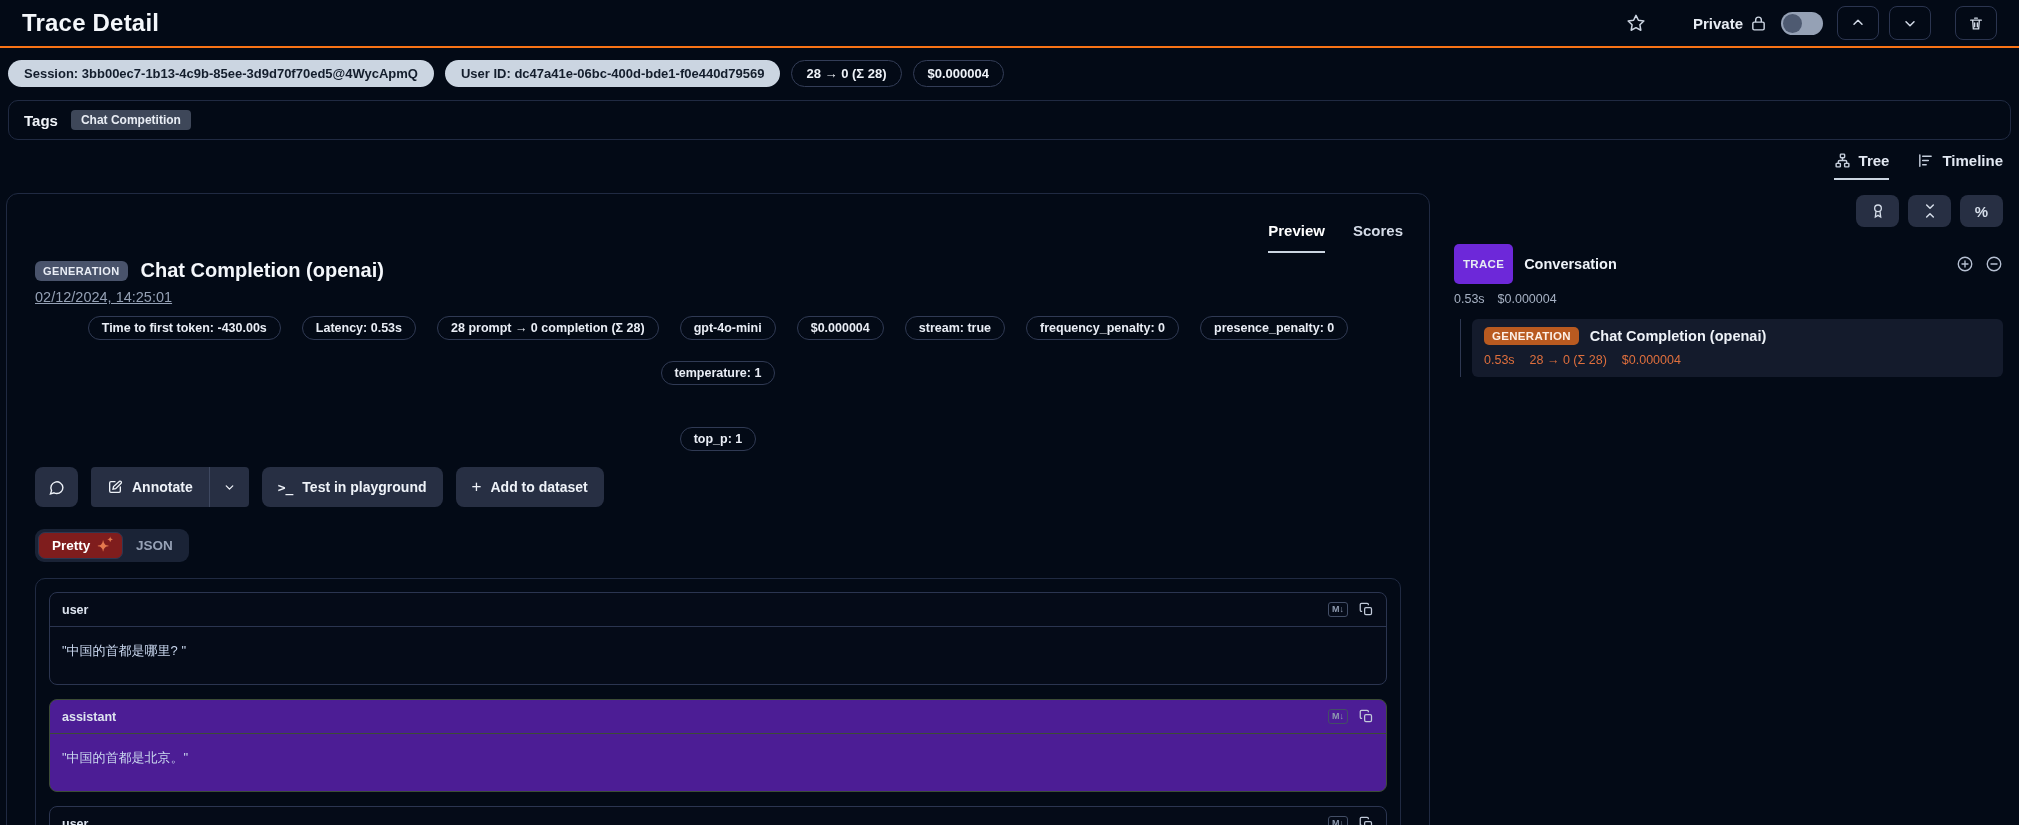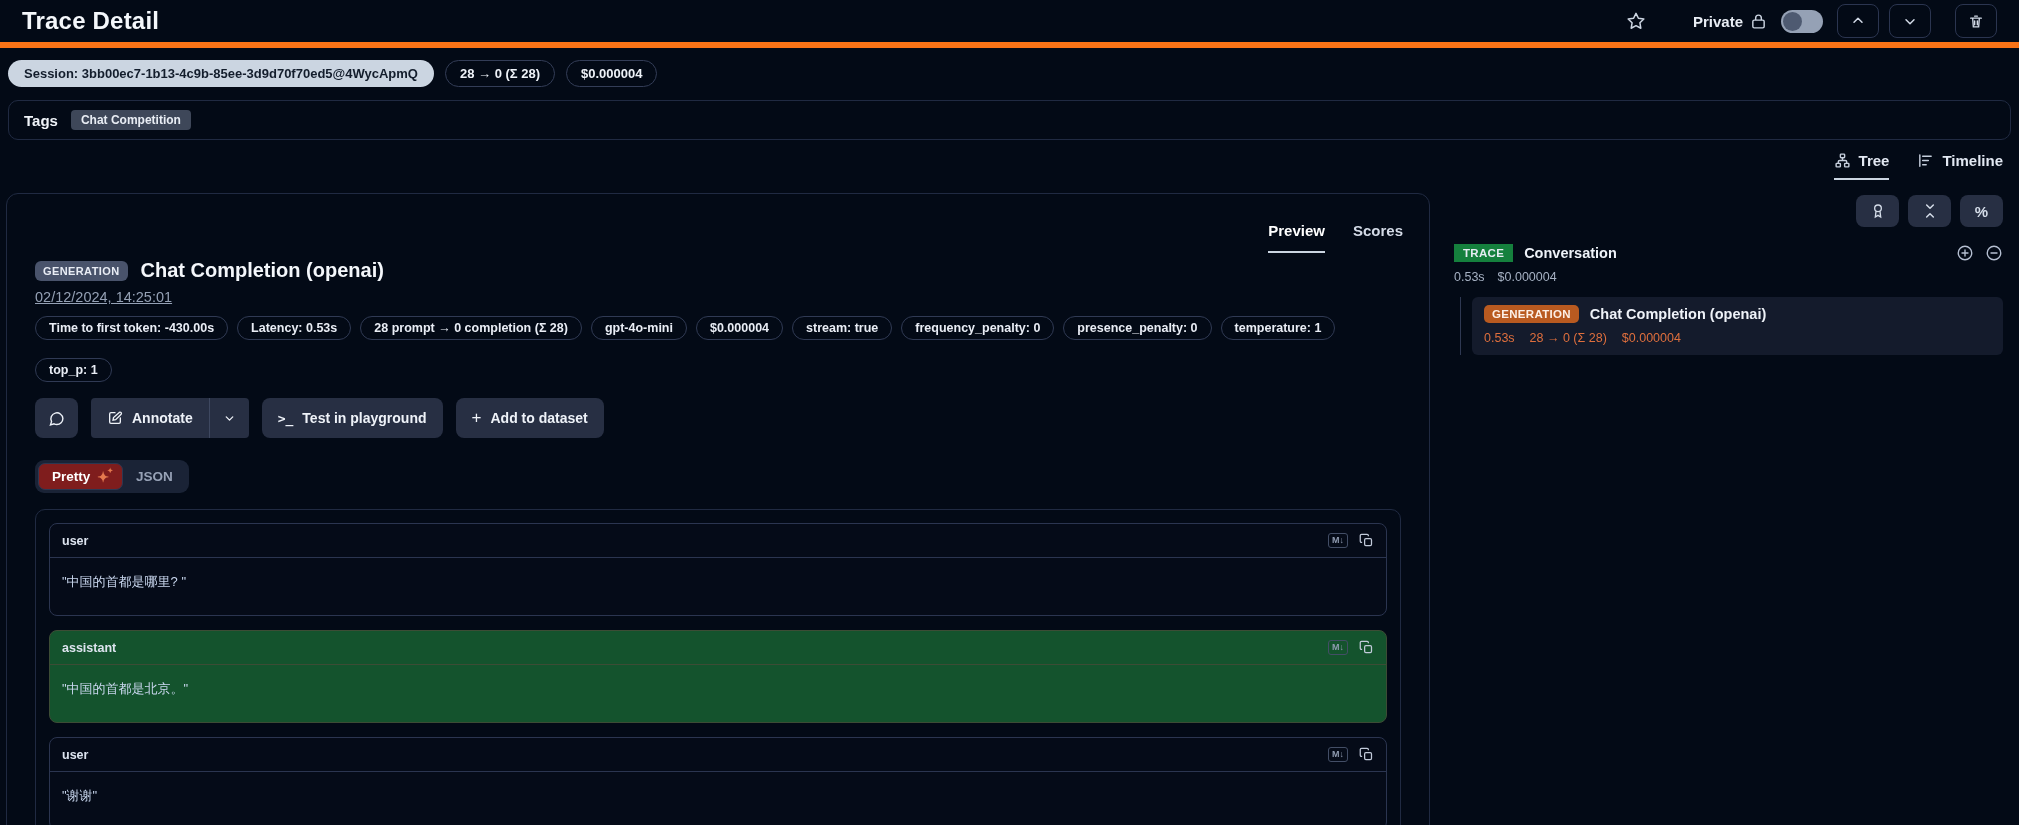--- a/index.html
+++ b/index.html
@@ -7,21 +7,21 @@
   body {
     background: #030a16;
     color: #eef2f8;
     font-family: "Liberation Sans", sans-serif;
   }
   svg { display: block; }
 
   
   .top-header {
     height: 48px; padding: 0 22px; display: flex; align-items: center;
-    justify-content: space-between; border-bottom: 6px solid #f97316;
+    justify-content: space-between; border-bottom: 2px solid #f97316;
   }
   .page-title { font-size: 24px; font-weight: 700; color: #f4f7fb; letter-spacing: .2px; }
   .header-right { display: flex; align-items: center; gap: 14px; }
   .icon-plain { color: #cdd6e3; display: flex; align-items: center; }
   .privacy { display: flex; align-items: center; gap: 7px; font-size: 15px; font-weight: 600; color: #e8edf4; margin-left: 33px; }
   .toggle { width: 42px; height: 23px; border-radius: 12px; background: #95a1b5; position: relative; cursor: pointer; }
   .toggle .knob { position: absolute; left: 2px; top: 2px; width: 19px; height: 19px; border-radius: 50%; background: #4e5a71; }
   .hdr-btn {
     width: 42px; height: 34px; border: 1px solid #2b3550; border-radius: 8px;
     background: transparent; display: flex; align-items: center; justify-content: center;
@@ -80,21 +80,21 @@
 
   
   .obs-header { display: flex; align-items: center; gap: 13px; }
   .badge-type {
     background: #49536b; color: #e9edf5; font-size: 11px; font-weight: 800;
     letter-spacing: .4px; border-radius: 6px; padding: 4px 8px;
   }
   .obs-title { font-size: 20px; font-weight: 700; color: #f4f7fb; }
   .obs-timestamp { margin-top: 7px; font-size: 14.5px; color: #95a1b5; text-decoration: underline; }
 
-  .obs-badges { margin-top: 11px; display: flex; flex-wrap: wrap; gap: 9px; align-items: center; }
+  .obs-badges { margin-top: 11px; display: flex; flex-wrap: wrap; gap: 21px; align-items: center; justify-content: center; }
   .obs-badge {
     border: 1px solid #303a54; color: #e9edf5; font-size: 12.5px; font-weight: 700;
     border-radius: 999px; padding: 4px 13px; white-space: nowrap;
   }
   .flex-break { flex-basis: 100%; height: 0; }
 
   
   .actions-row { margin-top: 16px; display: flex; align-items: center; gap: 13px; }
   .act-btn {
     background: #272f43; border: none; border-radius: 8px; height: 40px;
@@ -131,38 +131,38 @@
     padding: 9px 12px; border-bottom: 1px solid #2b3550;
   }
   .msg-role { font-size: 12.5px; font-weight: 600; color: #dde4ef; }
   .msg-icons { display: flex; align-items: center; gap: 11px; }
   .md-icon {
     border: 1px solid #434e66; border-radius: 3px; color: #8f9bb0;
     font-size: 9px; font-weight: 700; padding: 2px 3px; line-height: 1; cursor: pointer;
   }
   .copy-icon { color: #c2cbda; cursor: pointer; }
   .msg-content { padding: 15px 12px 24px; font-size: 13px; color: #c9d7ee; }
-  .msg-box.assistant { border-color: #3c4c35; background: #14532d; }
+  .msg-box.assistant { border-color: #3c4c35; background: #4c1d95; }
   .msg-box.assistant .msg-header { border-bottom-color: #3c4c35; }
   .hide-history {
     text-align: center; font-size: 14.5px; font-weight: 700; color: #e6ebf3;
     padding: 2px 0; cursor: pointer;
   }
 
   
   .tree-toolbar { display: flex; justify-content: flex-end; gap: 9px; margin-top: 2px; }
   .tree-tool-btn {
     width: 43px; height: 32px; background: #272f43; border: none; border-radius: 8px;
     display: flex; align-items: center; justify-content: center; color: #d5dde9; cursor: pointer;
     font-size: 14px; font-weight: 700; font-family: "Liberation Sans", sans-serif;
   }
   .trace-row { margin-top: 17px; display: flex; align-items: center; gap: 11px; }
   .badge-trace {
-    background: #15803d; color: #e6ebf3; font-size: 11.5px; font-weight: 700;
-    border-radius: 0; padding: 3px 9px; letter-spacing: .3px;
+    background: #6d28d9; color: #e6ebf3; font-size: 11.5px; font-weight: 700;
+    border-radius: 5px; padding: 14px 9px; letter-spacing: .3px;
   }
   .trace-name { font-size: 14.5px; font-weight: 600; color: #eef2f8; }
   .trace-row .spacer { flex: 1; }
   .circle-btn { color: #b6c0d2; cursor: pointer; display: flex; }
   .trace-metrics { margin-top: 8px; display: flex; gap: 13px; font-size: 12.5px; color: #a6b1c3; }
   .tree-children { margin-top: 13px; margin-left: 6px; padding-left: 11px; border-left: 1px solid #2e3852; }
   .gen-node { background: #141b2c; border-radius: 6px; padding: 8px 12px 10px; cursor: pointer; }
   .gen-node-top { display: flex; align-items: center; gap: 11px; }
   .badge-generation {
     background: #b95a20; color: #fdf0e7; font-size: 11.5px; font-weight: 800;
@@ -213,20 +213,21 @@
           <svg width="16" height="17" viewBox="0 0 24 24" fill="none" stroke="currentColor" stroke-width="2" stroke-linecap="round">
             <path d="M4 7h16M10 4h4M7 7l1 13h8l1-13M10 11v6M14 11v6"></path>
           </svg>
         </span>
     </button>
   </div>
 </div>
 
 <div class="meta-row">
   <span class="pill-light">Session: 3bb00ec7-1b13-4c9b-85ee-3d9d70f70ed5@4WycApmQ</span>
+  <span class="pill-light">User ID: dc47a41e-06bc-400d-bde1-f0e440d79569</span>
   <span class="pill-outline">28 → 0 (Σ 28)</span>
   <span class="pill-outline">$0.000004</span>
 </div>
 
 <div class="tags-box">
   <span class="tags-label">Tags</span>
   <span class="tag-chip">Chat Competition</span>
 </div>
 
 <div class="view-tabs">

